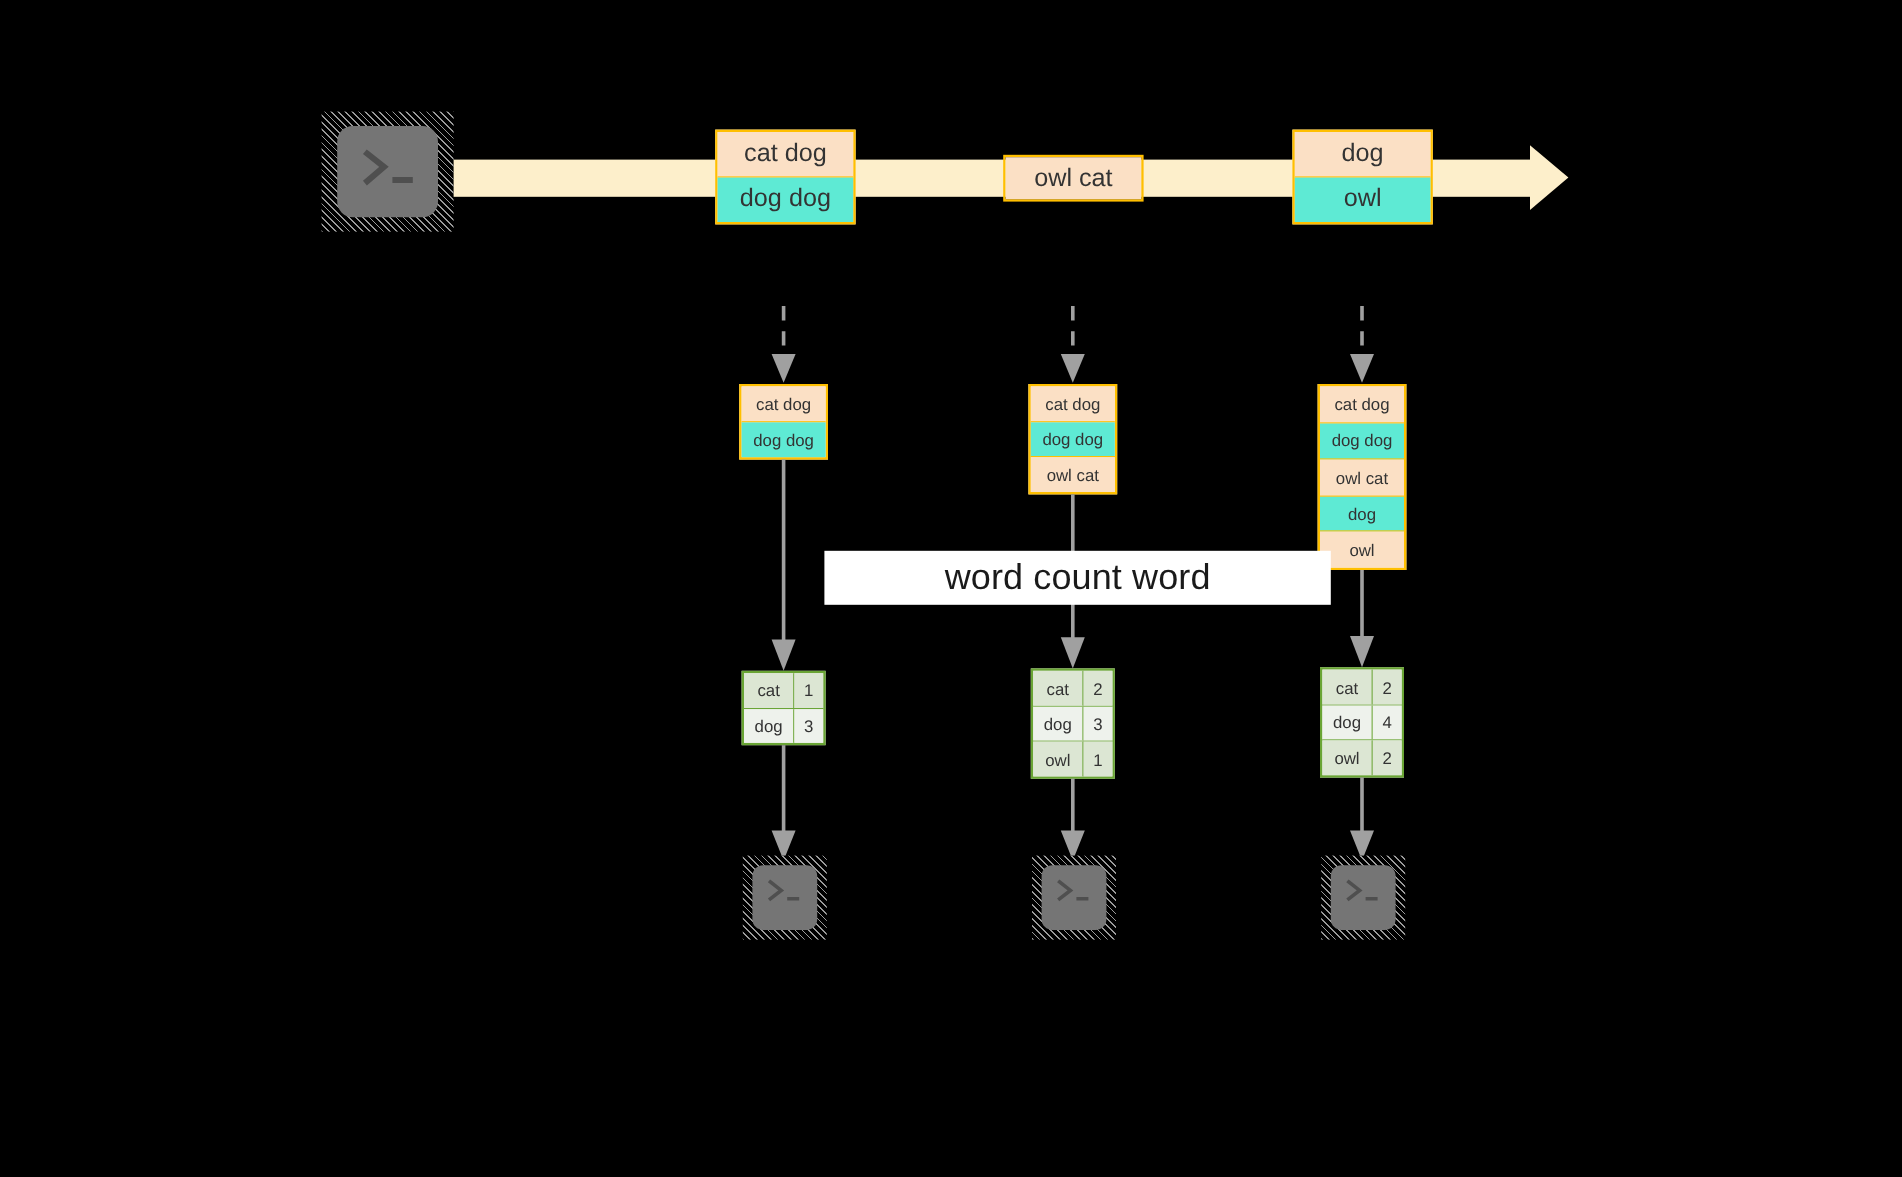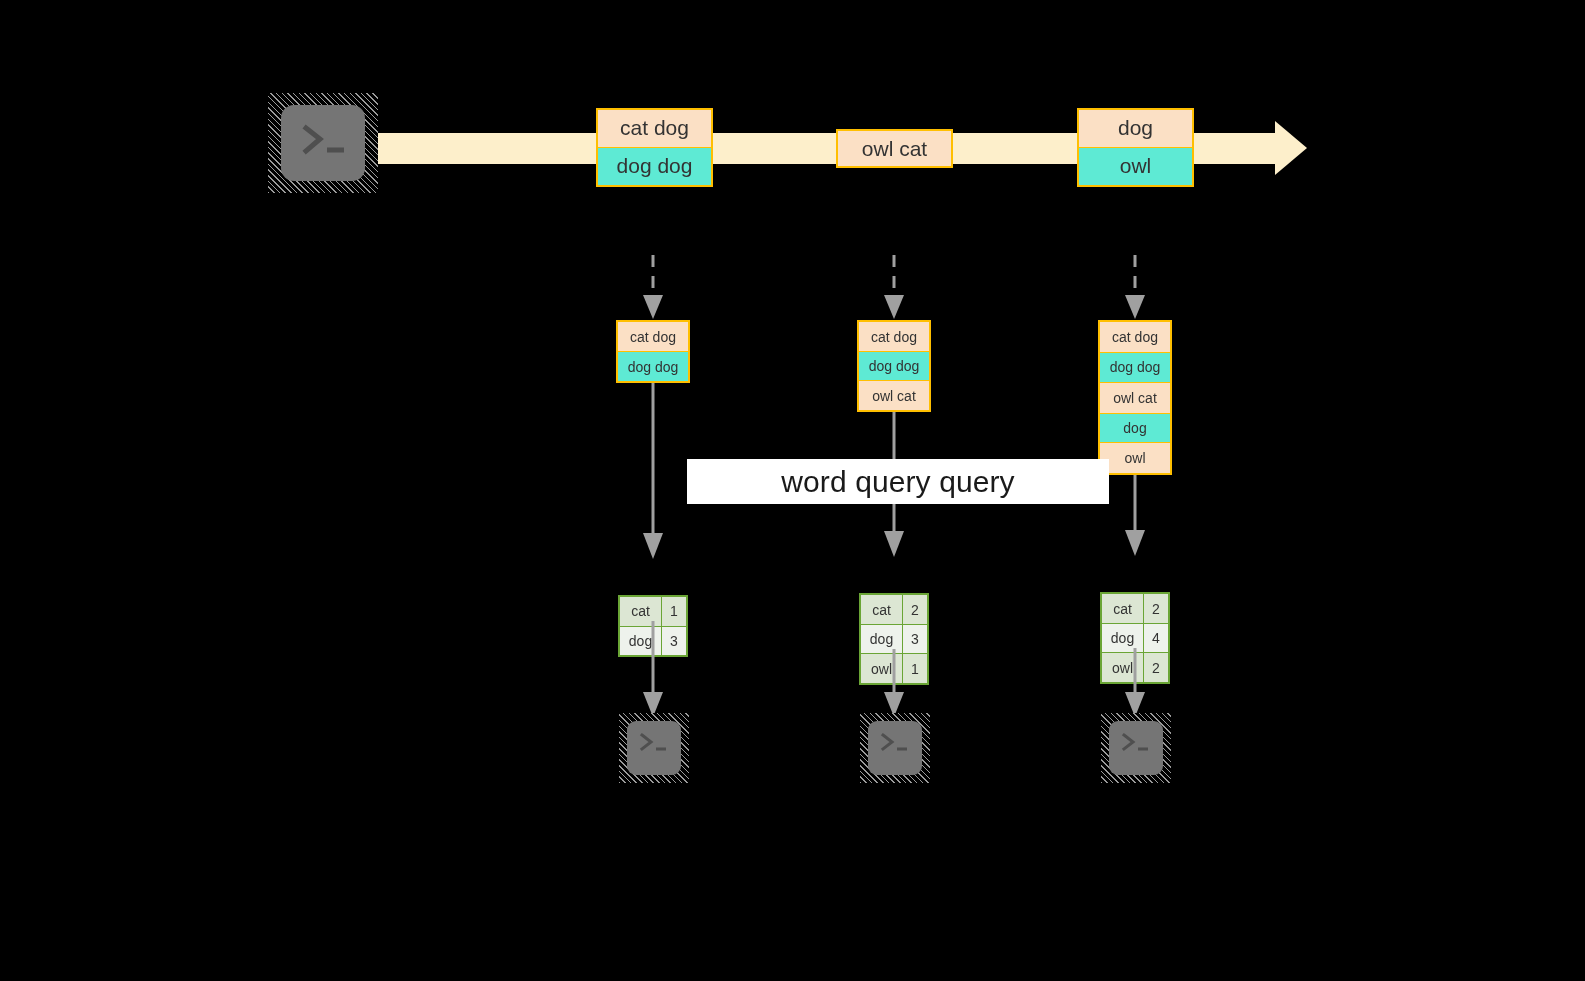--- a/index.html
+++ b/index.html
@@ -76,21 +76,20 @@
   .msgbox .row.dark { background: #fbe0c5; }
 
   
   .counttable {
     position: absolute;
     box-sizing: border-box;
     border: 2px solid #6aa535;
     background: #eef2ec;
     display: flex;
     flex-direction: column;
-    margin-top: 36px;
   }
   .counttable .crow {
     display: flex;
     box-sizing: border-box;
     border-bottom: 1px solid #6aa535;
   }
   .counttable .crow:last-child { border-bottom: none; }
   .counttable .cw, .counttable .cc {
     box-sizing: border-box;
     display: flex;
@@ -276,15 +275,15 @@
 
   <div class="term" style="left:1101px; top:713px; width:70px; height:70px;">
     <div class="hatch"></div>
     <div class="body" style="left:8px; top:8px; right:8px; bottom:8px; border-radius:9px;"></div>
     <svg style="left:17px; top:17px;" width="38" height="28" viewBox="0 0 38 28">
       <path d="M6 5 L15 12 L6 19" fill="none" stroke="#4f4f4f" stroke-width="3" stroke-linecap="square"></path>
       <path d="M20 19 L30 19" fill="none" stroke="#4f4f4f" stroke-width="3"></path>
     </svg>
   </div>
 
-  <div class="querylabel" style="left:687px; top:459px; width:422px; height:45px; font-size:30px;">word query query</div>
+  <div class="querylabel" style="left:687px; top:459px; width:422px; height:45px; font-size:30px;">word count word</div>
 
 </div>
 
 </body></html>

